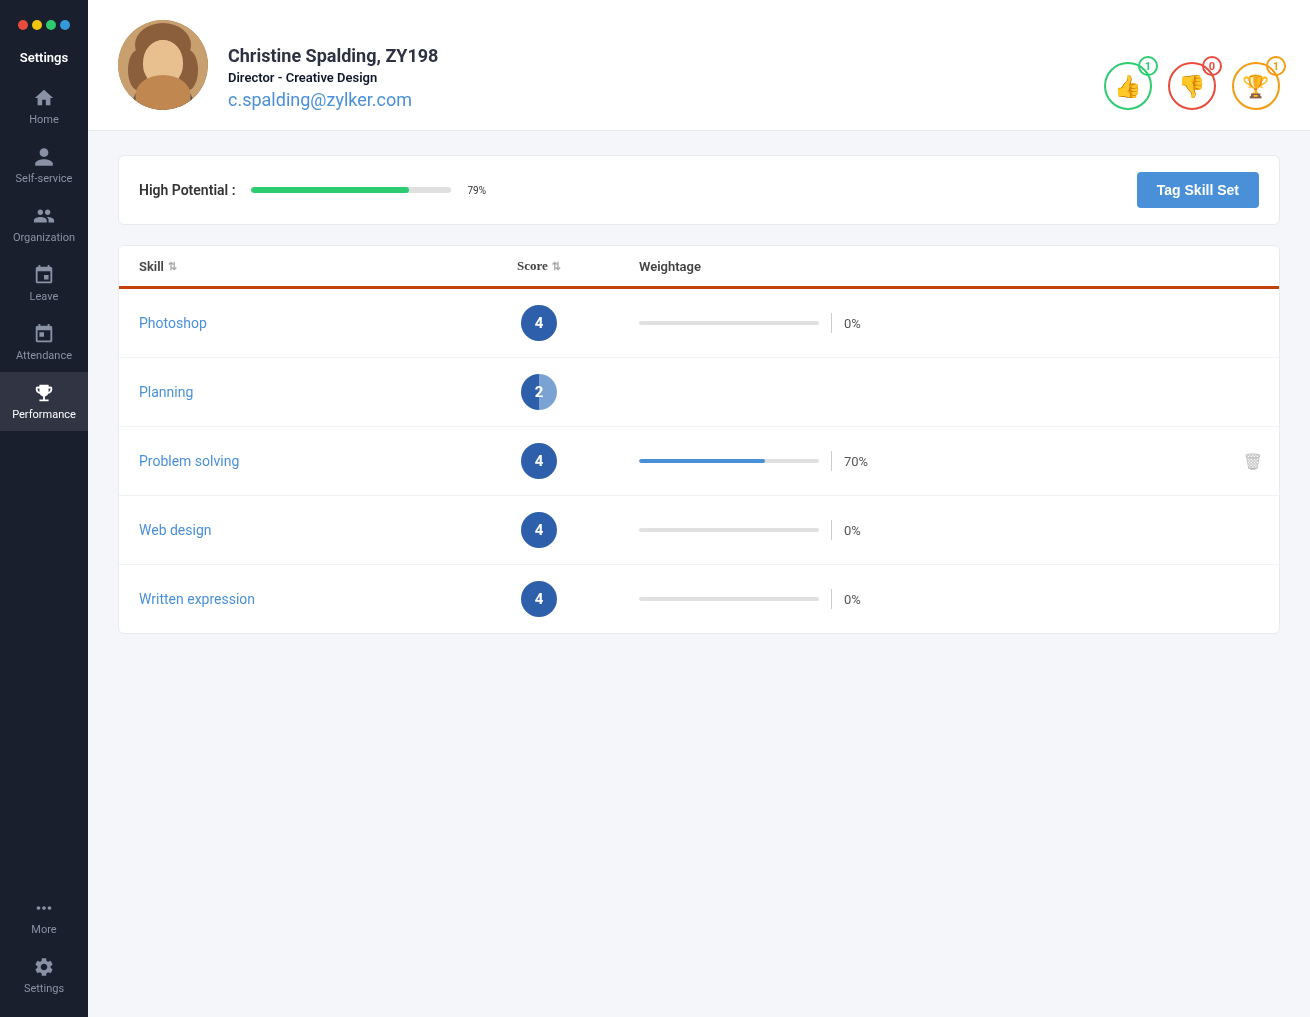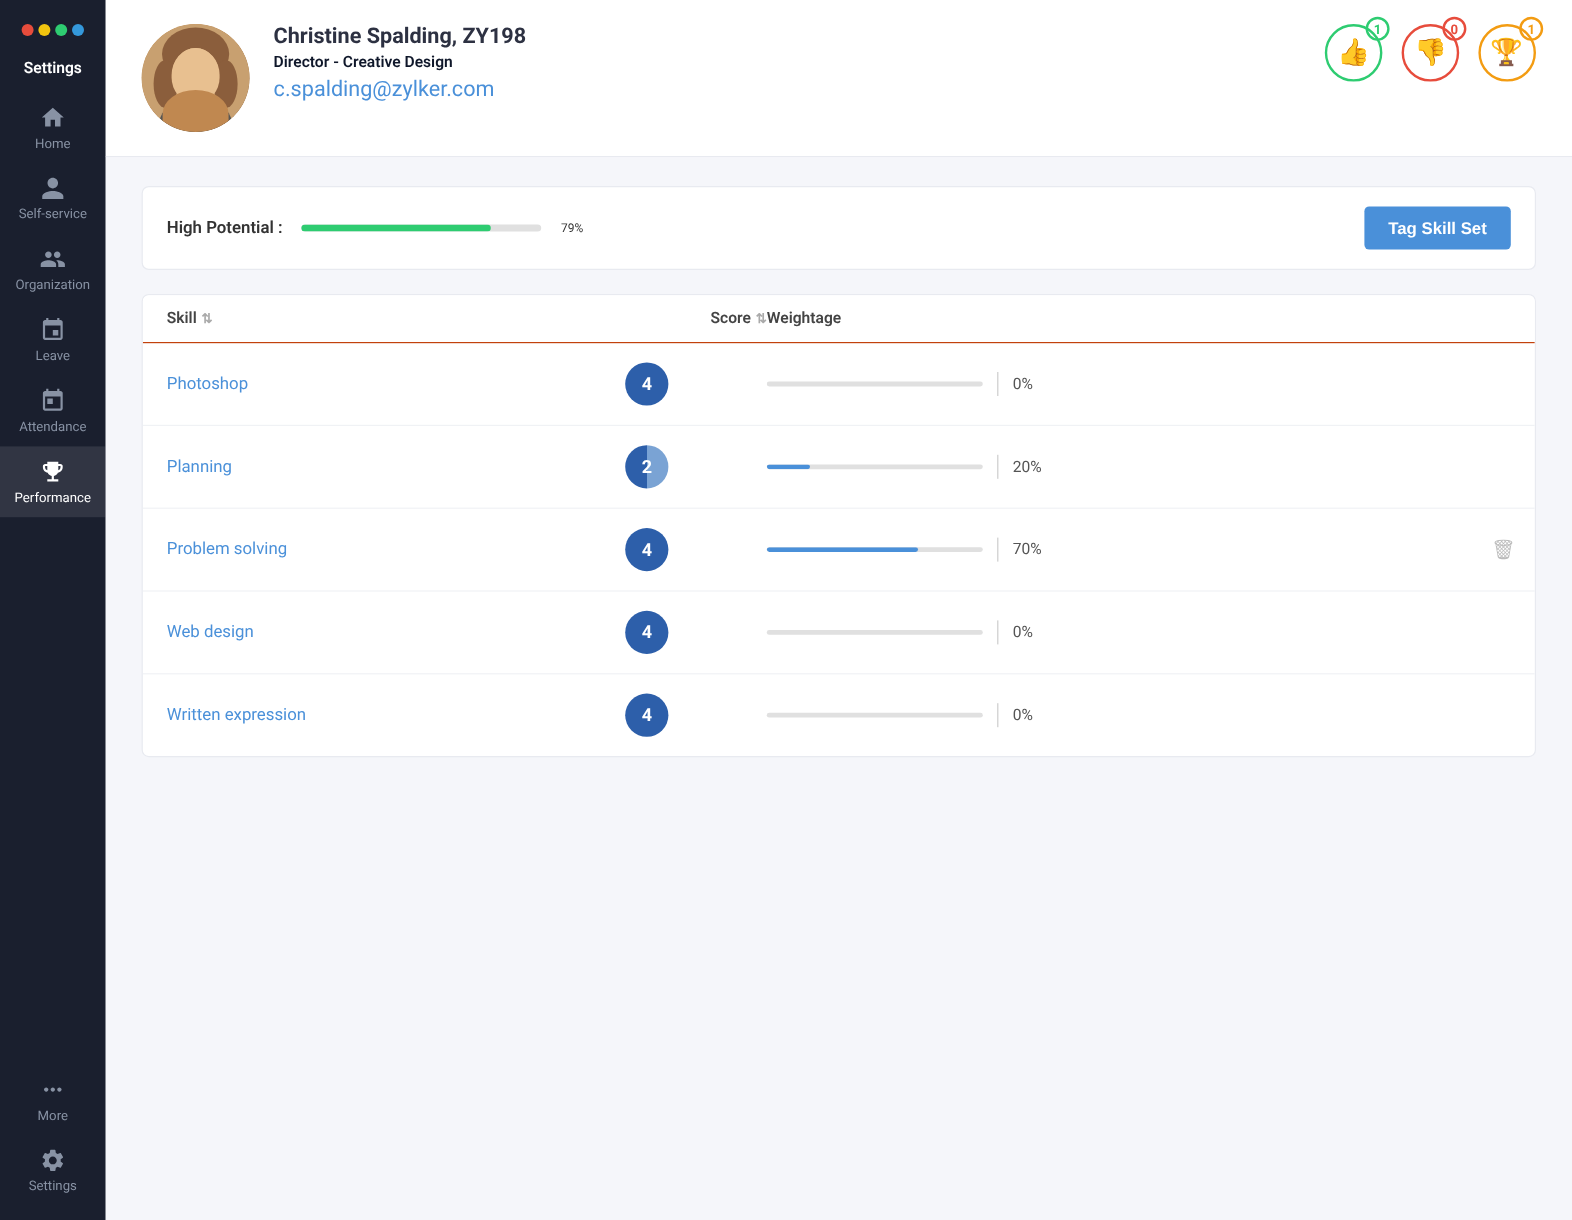--- a/index.html
+++ b/index.html
@@ -58,21 +58,21 @@
       display: flex;
       flex-direction: column;
       overflow: hidden;
     }
 
     
     .profile-header {
       background: #fff;
       padding: 20px 30px;
       display: flex;
-      align-items: flex-start;
+      align-items: flex-end;
       border-bottom: 1px solid #e8eaf0;
       gap: 20px;
     }
     .avatar {
       width: 90px;
       height: 90px;
       border-radius: 50%;
       overflow: hidden;
       flex-shrink: 0;
       background: #c8a882;
@@ -230,21 +230,21 @@
     .skills-table {
       background: #fff;
       border-radius: 6px;
       border: 1px solid #e8eaf0;
       overflow: hidden;
     }
     .skills-header {
       display: grid;
       grid-template-columns: 300px 200px 1fr;
       padding: 12px 20px;
-      border-bottom: 1px solid #c2410c;
+      border-bottom: 3px solid #c2410c;
       background: #fff;
     }
     .col-header {
       font-size: 13px;
       font-weight: 600;
       color: #444;
       display: flex;
       align-items: center;
       gap: 4px;
     }
@@ -459,21 +459,21 @@
       <button class="tag-skill-btn">Tag Skill Set</button>
     </div>
 
     <div class="skills-table">
 
       <div class="skills-header">
         <div class="col-header">
           <span>Skill</span>
           <span class="sort-icon">⇅</span>
         </div>
-        <div class="col-header" style="justify-content: flex-end;">
+        <div class="col-header" style="justify-content: center; font-family: Liberation Serif, serif;">
           <span>Score</span>
           <span class="sort-icon">⇅</span>
         </div>
         <div class="col-header">
           <span>Weightage</span>
         </div>
       </div>
 
       <div class="skill-row">
         <div class="skill-name">Photoshop</div>
@@ -487,27 +487,20 @@
           <div class="weight-divider"></div>
           <span class="weight-pct">0%</span>
         </div>
       </div>
 
       <div class="skill-row">
         <div class="skill-name">Planning</div>
         <div style="display:flex;justify-content:center;">
           <div class="score-badge half">2</div>
         </div>
-        <div class="weightage-cell">
-          <div class="weight-track">
-            <div class="weight-fill" style="width:20%;"></div>
-          </div>
-          <div class="weight-divider"></div>
-          <span class="weight-pct">20%</span>
-        </div>
       </div>
 
       <div class="skill-row">
         <div class="skill-name">Problem solving</div>
         <div style="display:flex;justify-content:center;">
           <div class="score-badge">4</div>
         </div>
         <div class="weightage-cell">
           <div class="weight-track">
             <div class="weight-fill" style="width:70%;"></div>

